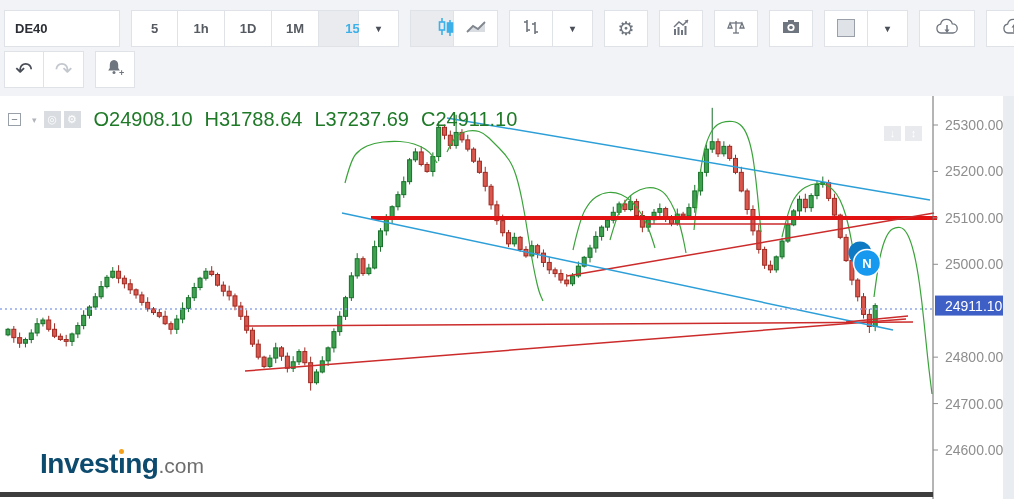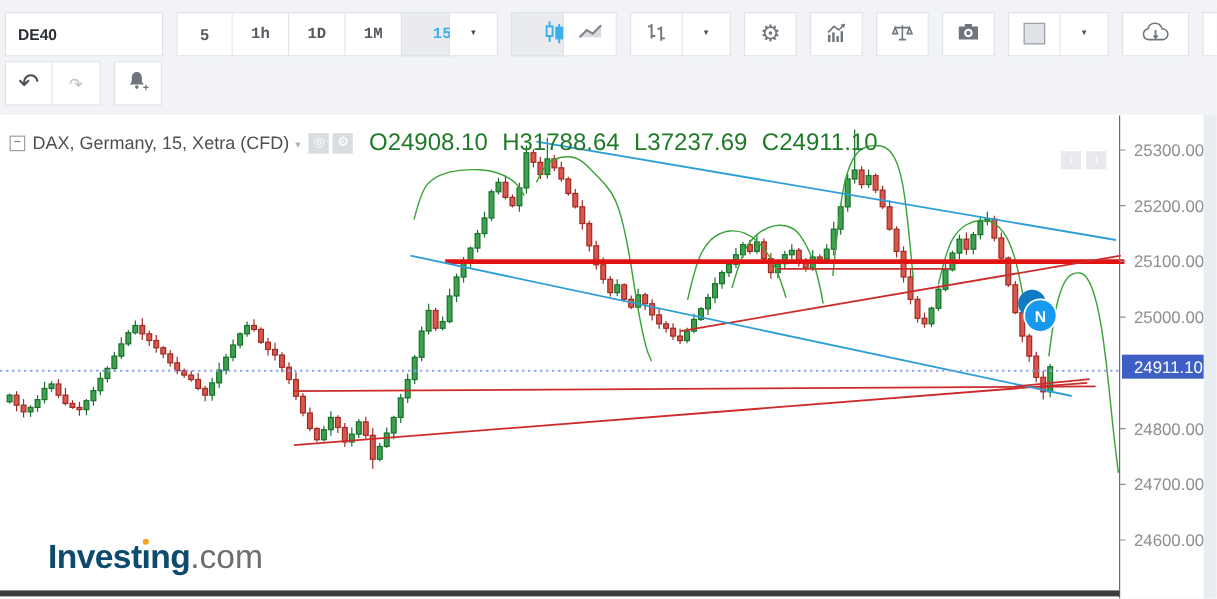--- a/index.html
+++ b/index.html
@@ -9,24 +9,24 @@
   
   .toolbar { display:flex; align-items:center; padding:0 4px; }
   .toolbar-top { height:48px; padding-top:8px; }
   .toolbar-second { height:46px; align-items:flex-start; padding-top:3px; }
   .btn-group { display:flex; margin-right:11px; }
   .tbtn {
     height:37px; min-width:40px; background:#fff; border:1px solid #dfe3e8;
     display:flex; align-items:center; justify-content:center;
     font-size:13px; font-weight:bold; color:#555a61; cursor:pointer;
   }
-  .btn-group .tbtn + .tbtn { border-left:none;font-family:Liberation Mono, monospace; }
+  .btn-group .tbtn + .tbtn { border-left:none; }
   .tbtn.active { background:#e9ebef;padding-left:28px; }
   .tbtn.blue { color:#3cb0e8; }
-  .symbol-box { width:132px; justify-content:flex-start; padding-left:10px; color:#2b2f35; font-size:13px; }
+  .symbol-box { width:116px; justify-content:flex-start; padding-left:10px; color:#2b2f35; font-size:13px; }
   .tf { width:47px; }
   .tf-sel { width:36px; }
   .caret-btn { width:26px; font-size:10px; color:#4a4f57; }
   .icon-btn { width:44px; }
   .wide-btn { width:56px; }
   .sq { width:18px; height:18px; background:#dfe2e6; border:1px solid #9aa0a8; display:inline-block; }
   .glyph { font-size:19px; color:#6f757e; font-weight:normal; }
   .undo-btn,.redo-btn,.bell-btn { width:38px; height:37px; }
   .undo-glyph { font-size:21px; color:#4a4f57; font-weight:normal; }
   .redo-glyph { font-size:21px; color:#c3c8cf; font-weight:normal; }
@@ -44,21 +44,21 @@
   .scale-btns { position:absolute; left:884px; top:30px; z-index:5; display:flex; }
   .scale-btn { width:17px; height:15px; background:#e8eaee; color:#fff; font-size:11px; line-height:15px; text-align:center; margin-right:4px; cursor:pointer; }
   .bottom-bar { position:absolute; left:0; top:396px; width:933px; height:5px; background:#3d3d3d; }
   .right-strip { position:absolute; left:1003px; top:0; width:11px; height:403px; background:#e9ecf0; }
 
   
   .logo { position:absolute; left:40px; top:352px; z-index:6; cursor:pointer; }
   .logo .main { font-size:28px; font-weight:bold; color:#0c4a6e; letter-spacing:-0.5px; }
   .logo .idot { position:relative; }
   .logo .idot::before { content:""; position:absolute; left:1px; top:1px; width:5px; height:5px; border-radius:50%; background:#f6a01b; }
-  .logo .com { font-size:28px; color:#6d6d6d; font-weight:normal; }
+  .logo .com { font-size:21px; color:#6d6d6d; font-weight:normal; }
 
   svg text { font-family:"Liberation Sans", sans-serif; }
 </style>
 </head>
 <body>
 
 <div class="toolbar toolbar-top">
   <div class="btn-group">
     <div class="tbtn symbol-box">DE40</div>
   </div>
@@ -533,21 +533,20 @@
       <circle cx="860" cy="253" r="11.5" fill="#0f7ac4"></circle>
       <circle cx="867" cy="263" r="13.5" fill="#1799ef" stroke="#fff" stroke-width="1.5"></circle>
       <text x="867" y="268" font-size="13" font-weight="bold" fill="#fff" text-anchor="middle">N</text>
     </svg>
 
   <div class="right-strip"></div>
   <div class="bottom-bar"></div>
 
   <div class="legend">
     <span class="collapse-box">−</span>
-    <span class="legend-title">DAX, Germany, 15, Xetra (CFD)</span>
     <span class="legend-caret">▾</span>
     <span class="mini-icon">◎</span>
     <span class="mini-icon">⚙</span>
     <span class="ohlc">
       <span class="item"><span>O</span><span>24908.10</span></span>
       <span class="item"><span>H</span><span>31788.64</span></span>
       <span class="item"><span>L</span><span>37237.69</span></span>
       <span class="item"><span>C</span><span>24911.10</span></span>
     </span>
   </div>

